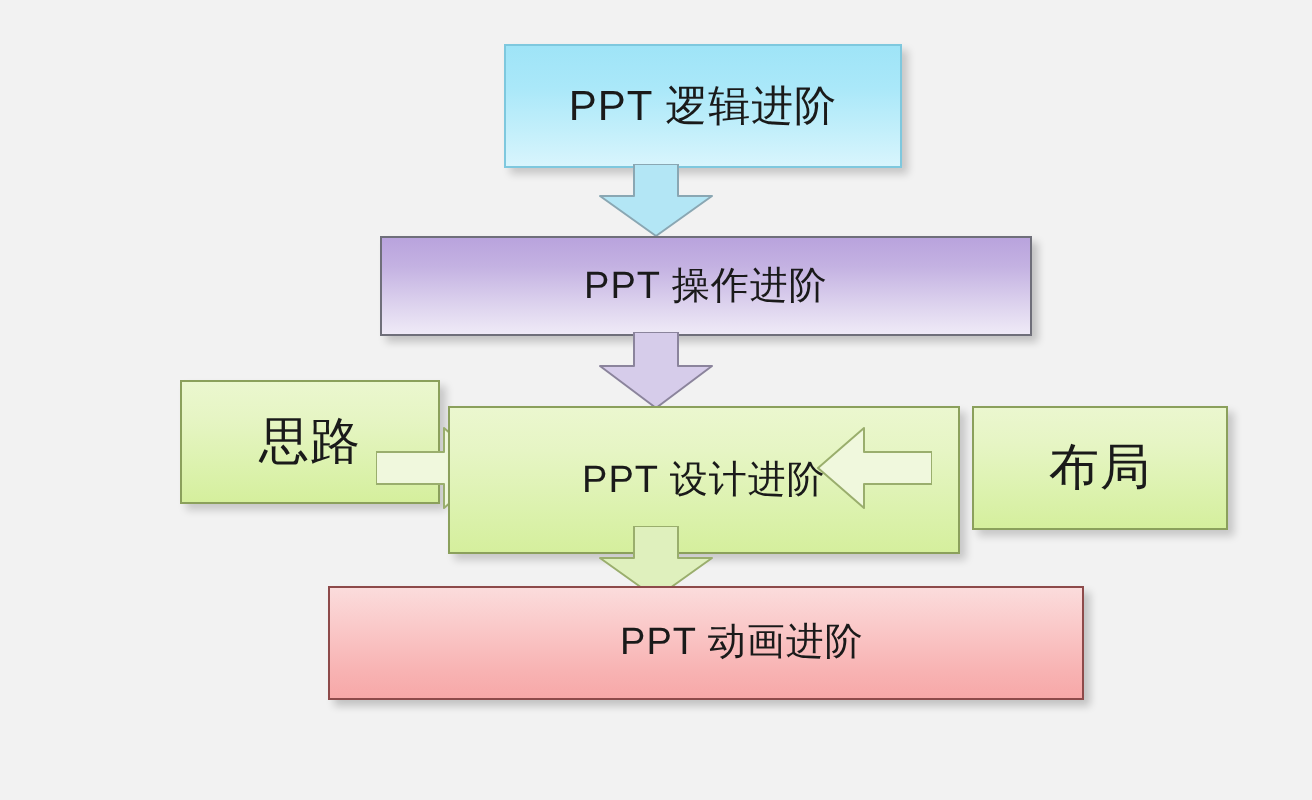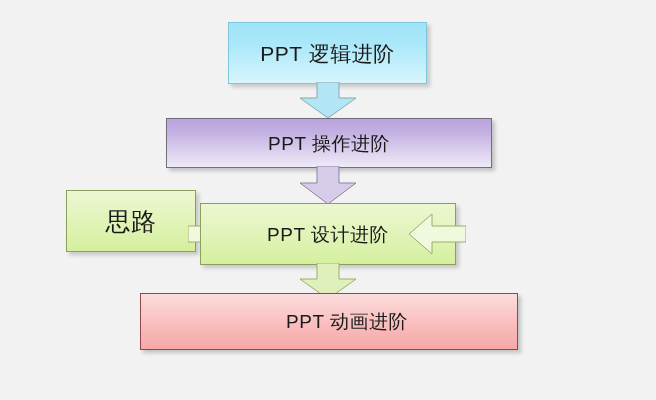--- a/index.html
+++ b/index.html
@@ -24,20 +24,21 @@
     position: absolute;
     box-sizing: border-box;
     display: flex;
     align-items: center;
     justify-content: center;
     border-style: solid;
     border-width: 1px;
     color: #1a1a1a;
     white-space: nowrap;
     letter-spacing: 0.5px;
+    margin-left: 24px;
   }
   .node .label {
     display: block;
     line-height: 1;
   }
 
   
   #node-logic {
     left: 228px; top: 22px; width: 199px; height: 62px;
     background: linear-gradient(to bottom, #9fe4f7 0%, #aae8f9 35%, #c6f0fb 75%, #d8f5fd 100%);
@@ -60,21 +61,21 @@
   .node-green {
     background: linear-gradient(to bottom, #ebf7cf 0%, #e6f5c4 30%, #dcf2ae 70%, #d5ef9d 100%);
     border-color: #8ba05c;
     box-shadow: 3px 3px 4px rgba(0,0,0,0.18);
   }
   #node-idea {
     left: 66px; top: 190px; width: 130px; height: 62px;
     font-size: 25px;
   }
   #node-design {
-    left: 200px; top: 203px; width: 256px; height: 62px;
+    left: 200px; top: 203px; width: 256px; height: 74px;
     font-size: 19px;
   }
   #node-layout {
     left: 462px; top: 203px; width: 128px; height: 62px;
     font-size: 25px;
   }
 
   
   #node-animation {
     left: 140px; top: 293px; width: 378px; height: 57px;
@@ -135,20 +136,23 @@
   <div class="node node-green" id="node-design">
     <span class="label">PPT 设计进阶</span>
   </div>
 
   <div class="arrow" id="arrow-layout-to-design">
     <svg width="60" height="44" viewBox="0 0 60 44">
       <polygon points="60,14 26,14 26,2 3,22 26,42 26,30 60,30" fill="#f0f8dd" stroke="#9aae6d" stroke-width="1" stroke-linejoin="round"></polygon>
     </svg>
   </div>
 
+  <div class="node node-green" id="node-layout">
+    <span class="label">布局</span>
+  </div>
 
   <div class="arrow" id="arrow-design-to-animation">
     <svg width="64" height="38" viewBox="0 0 64 38">
       <polygon points="21,0 43,0 43,16 60,16 32,36 4,16 21,16" fill="#dff0bd" stroke="#9aae6d" stroke-width="1" stroke-linejoin="round"></polygon>
     </svg>
   </div>
 
   <div class="node" id="node-animation">
     <span class="label">PPT 动画进阶</span>
   </div>

